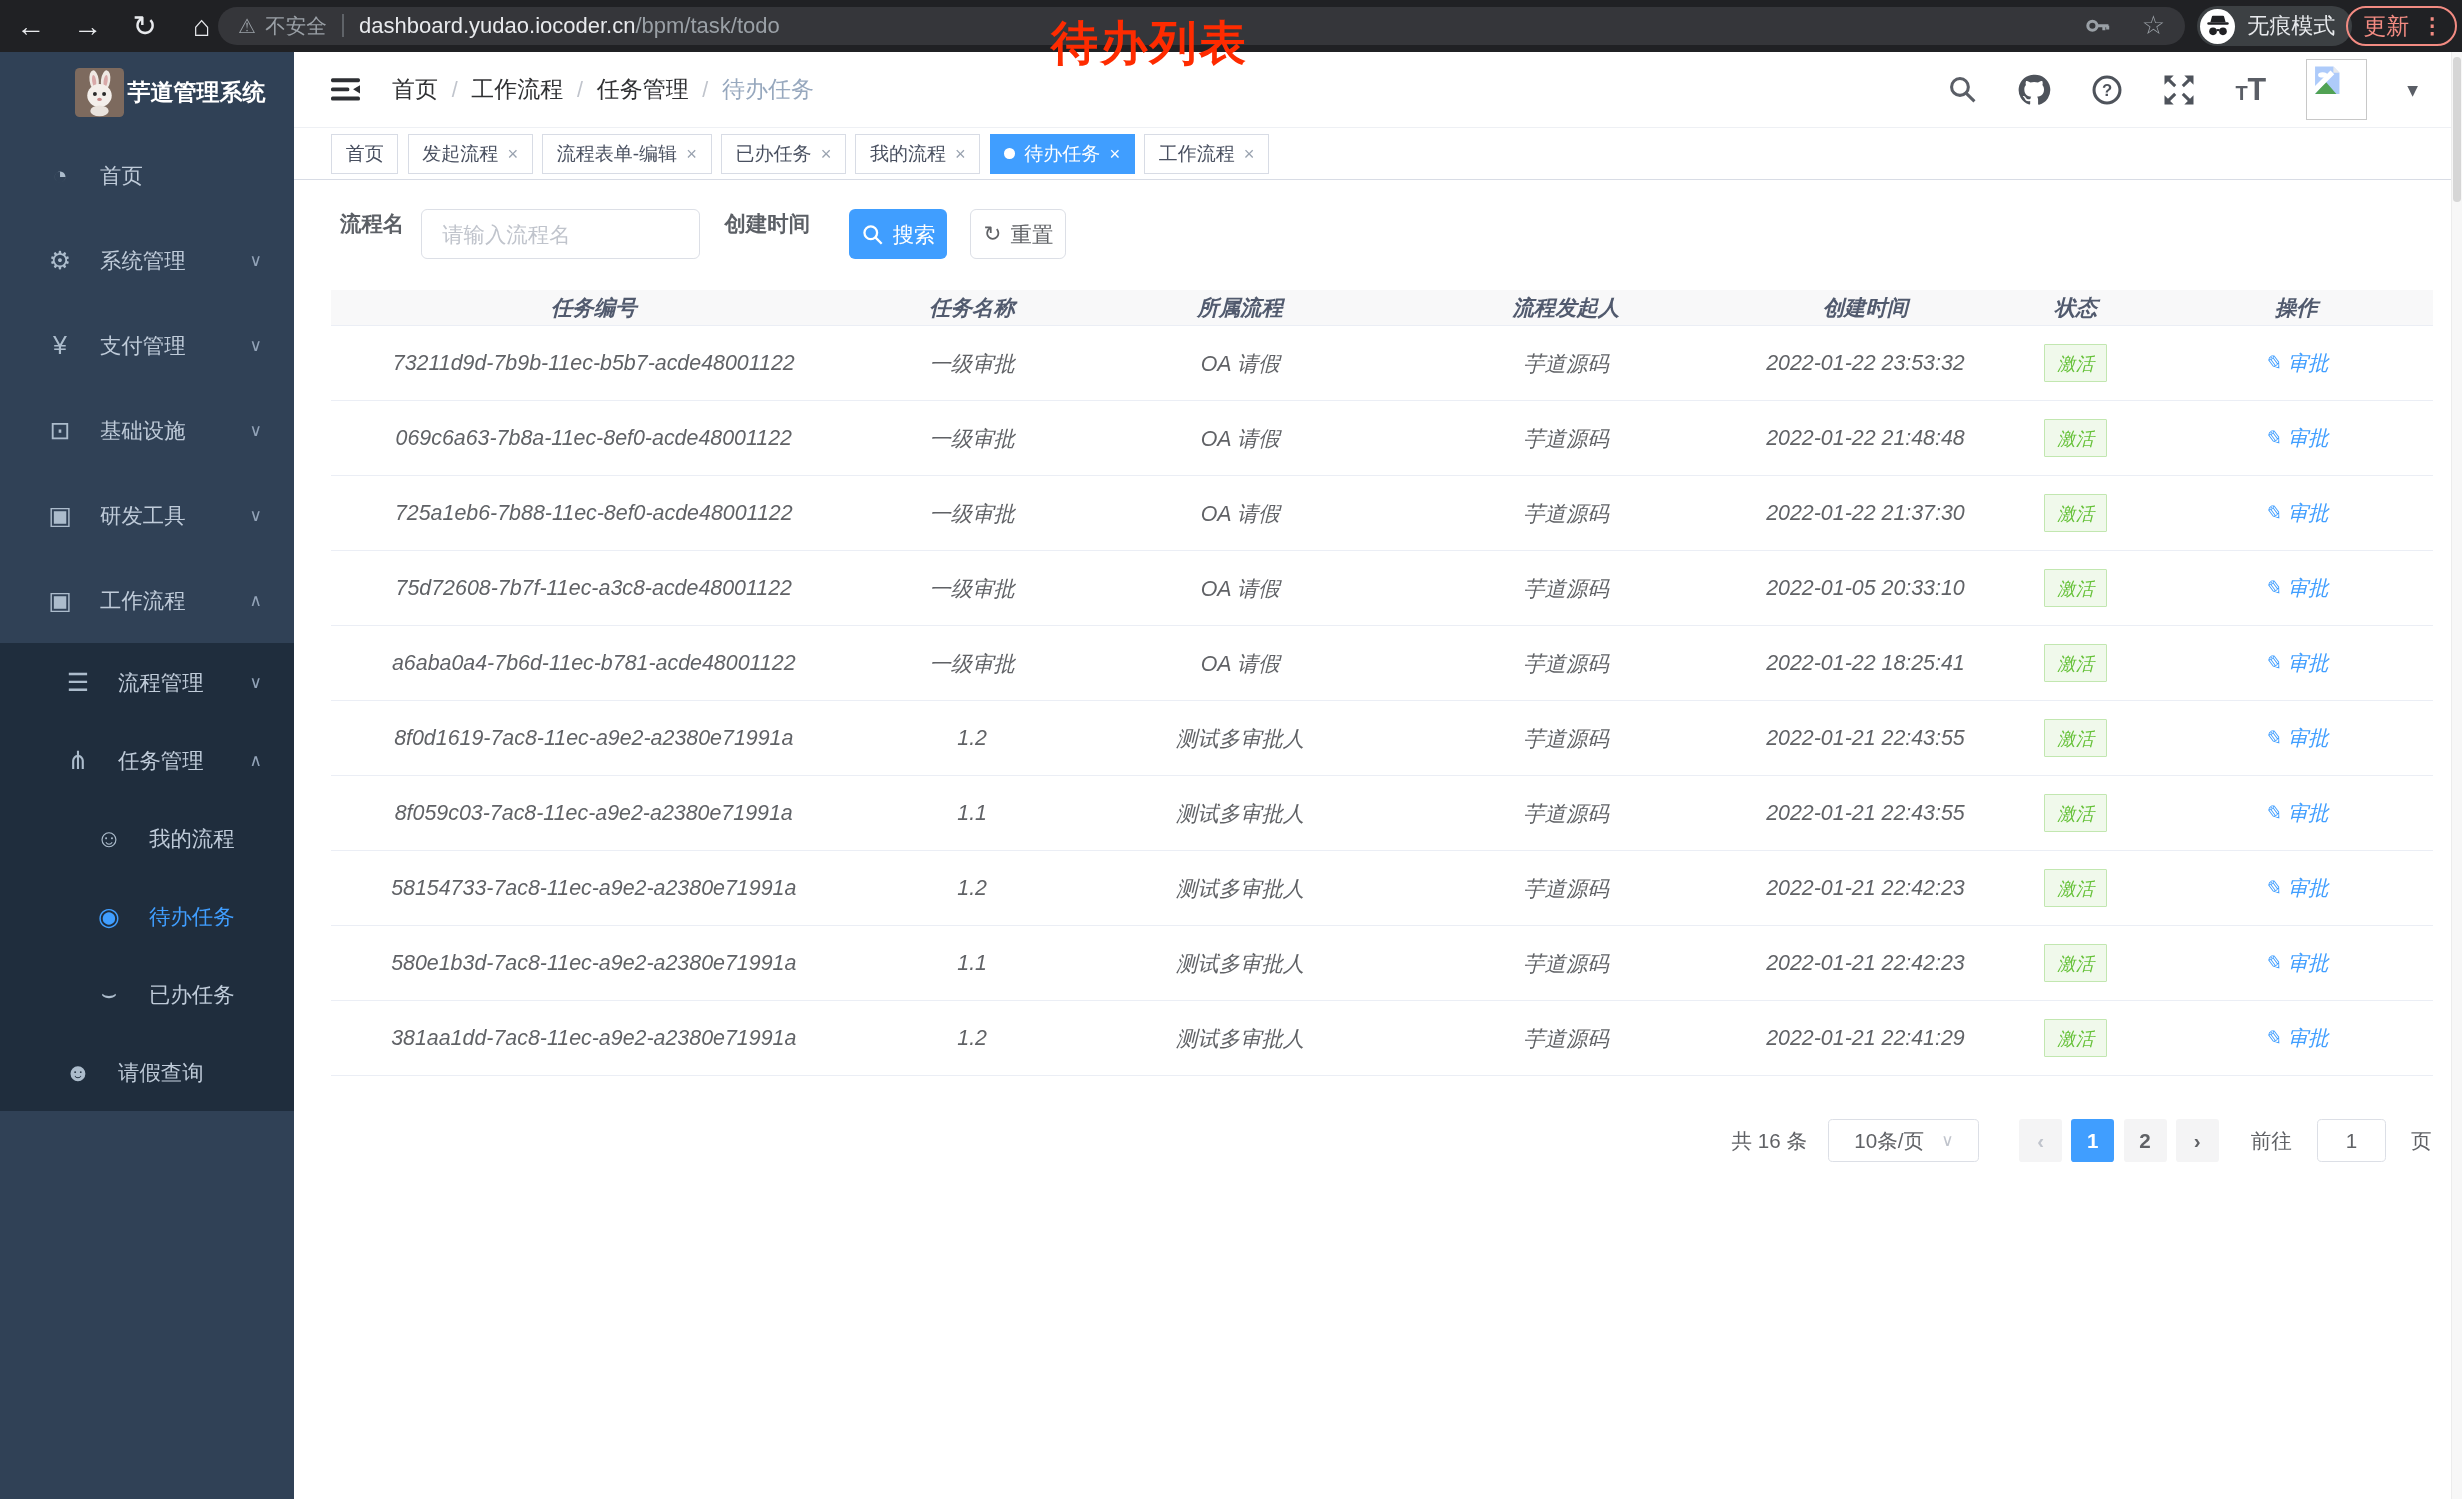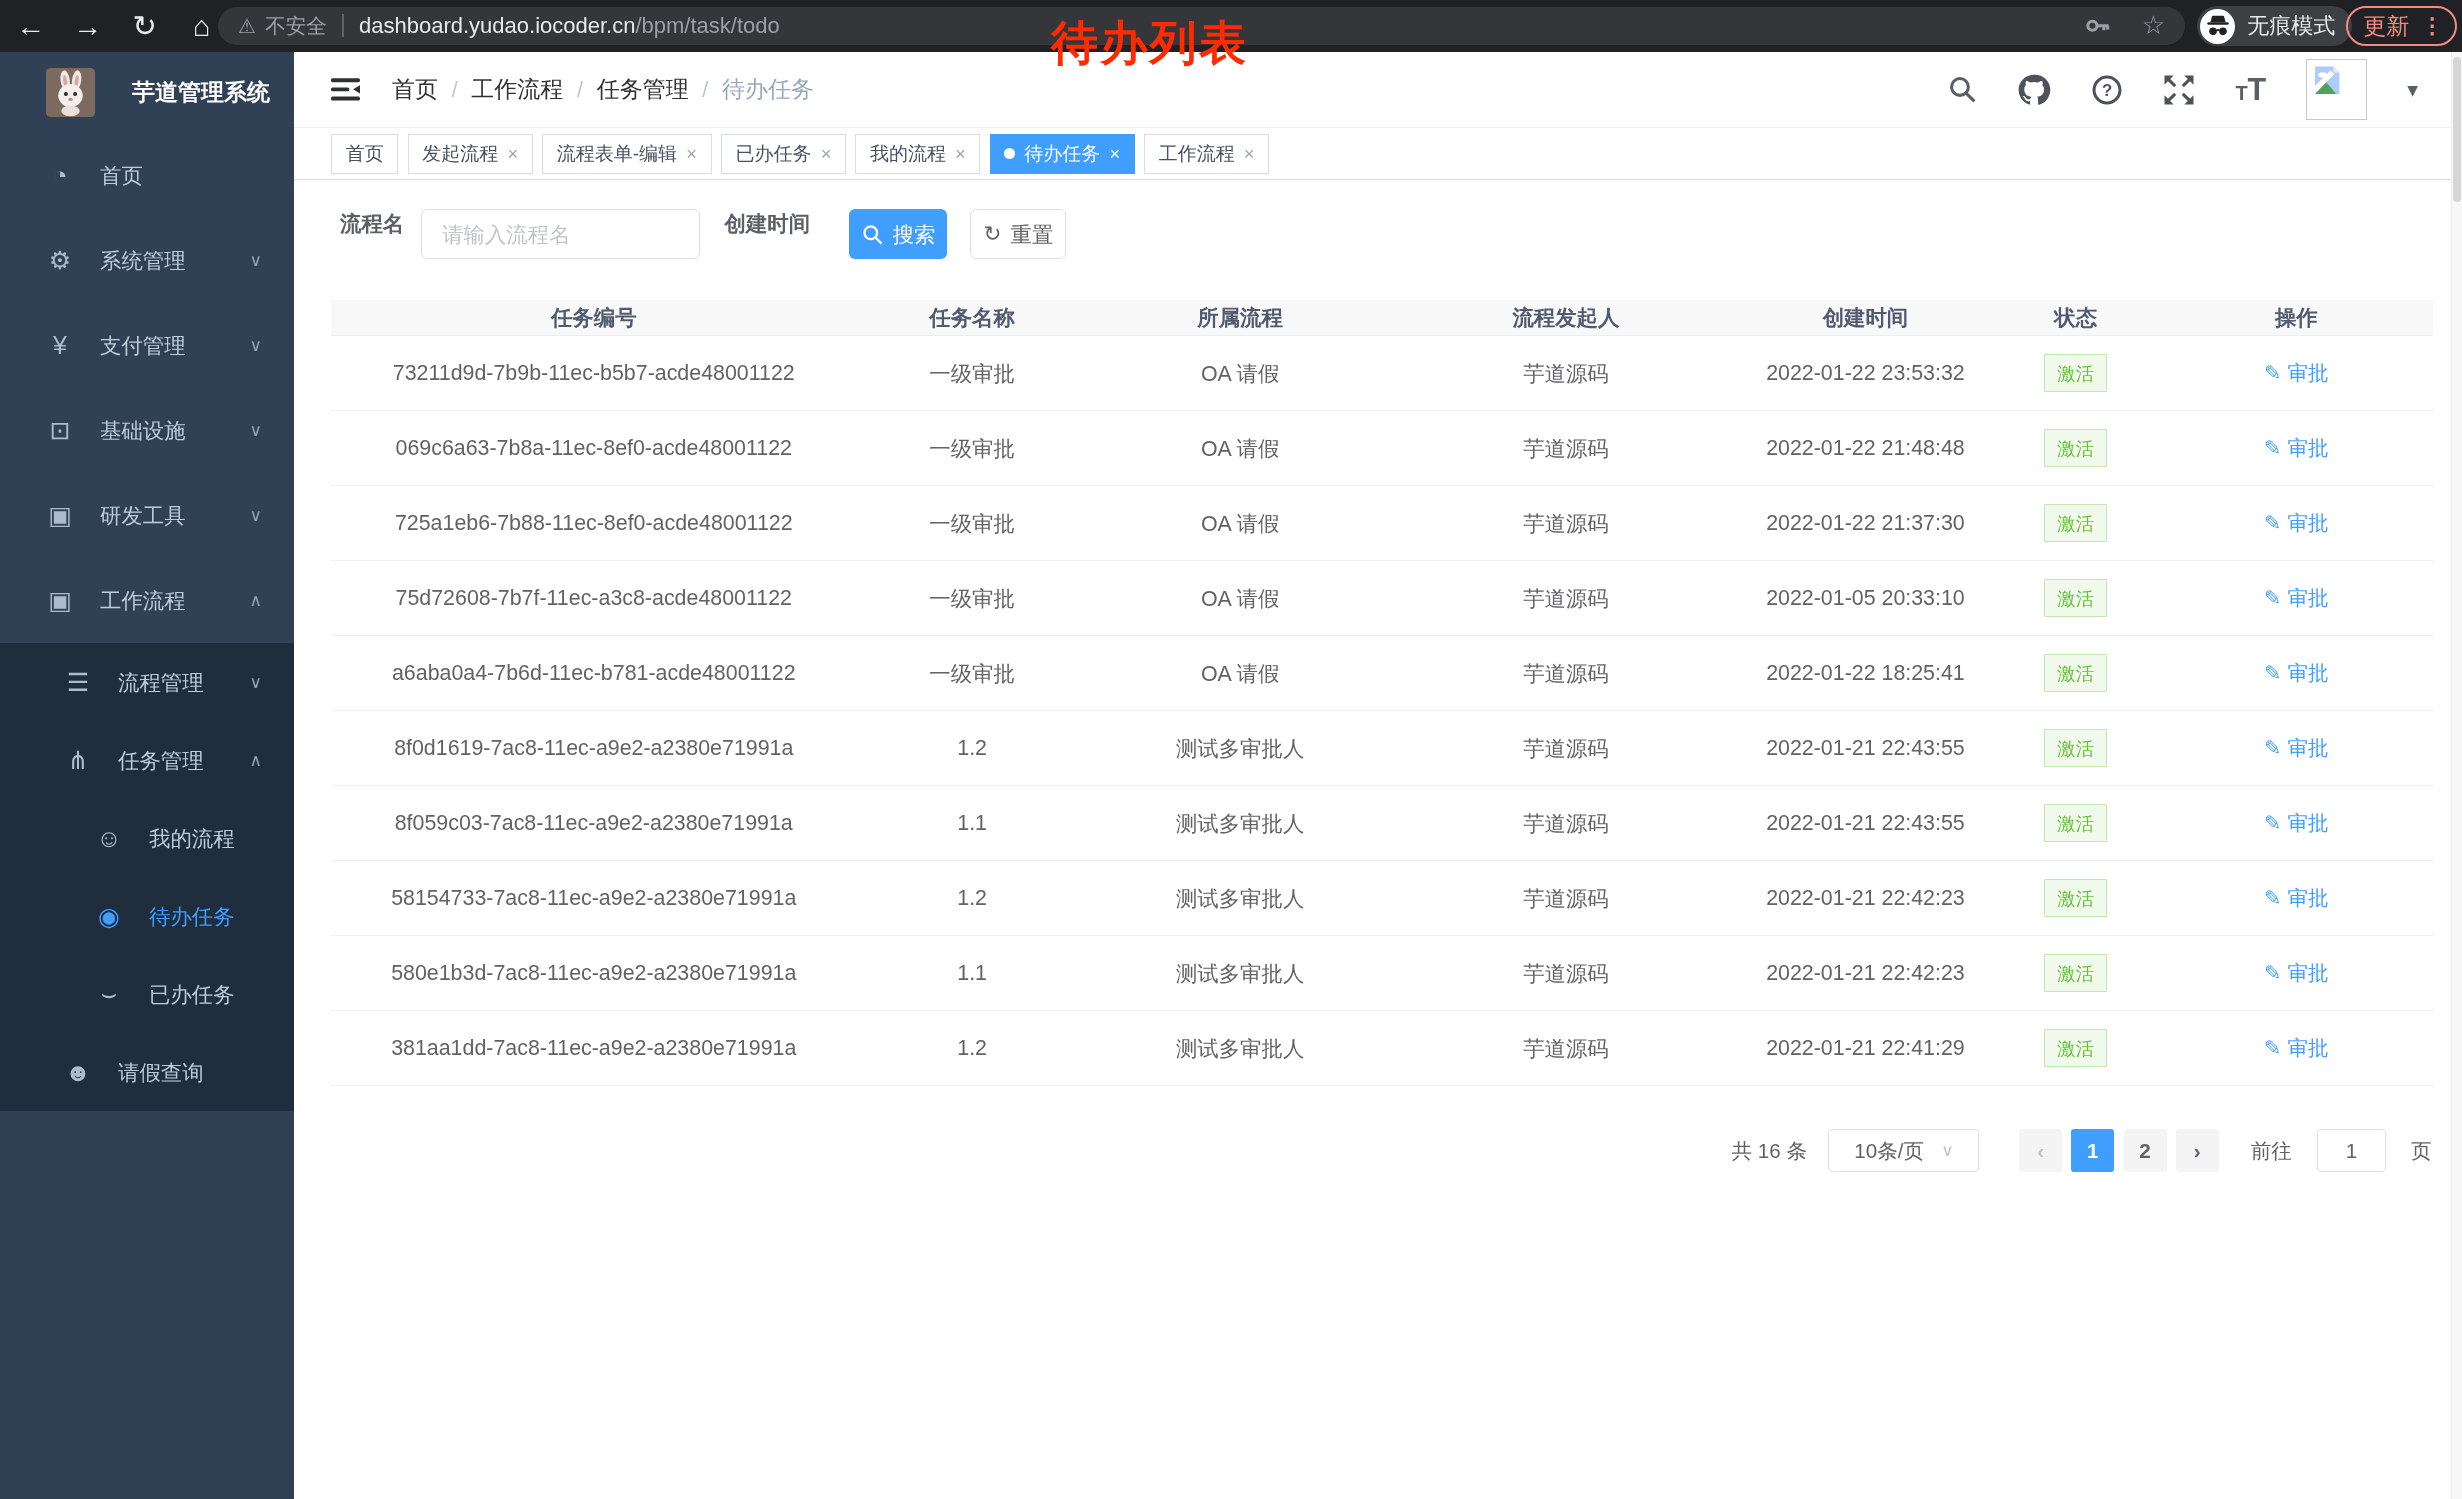--- a/index.html
+++ b/index.html
@@ -27,21 +27,21 @@
     display:flex; align-items:center; gap:12.2px; padding:0 12.2px 0 15.3px; }
   .updatepill .txt { color:#f28b82; font-size:23px; }
   .updatepill .dots { color:#f28b82; font-size:21.4px; font-weight:700; }
 
   
   .annotation { position:absolute; left:1051px; top:12.2px; z-index:50; font-size:47px; font-weight:700;
     color:#fe2b00; letter-spacing:2.3px; }
 
   
   .sidebar { position:absolute; left:0; top:52px; width:294px; bottom:0; background:#304156; z-index:2; }
-  .logo-row { height:81px; display:flex; align-items:center; padding-left:46px; gap:37px; }
+  .logo-row { height:81px; display:flex; align-items:center; padding-left:46px; gap:4px;justify-content:center; }
   .logo-title { color:#fff; font-size:23px; font-weight:700; }
   .menu { }
   .mi { display:flex; align-items:center; color:#bfcbd9; font-size:21.4px; cursor:pointer; }
   .mi .ic { width:34px; text-align:center; margin-right:23px; font-size:25px; color:#acbccc; }
   .mi .lbl { }
   .mi .arrow { margin-left:auto; margin-right:32px; font-size:17px; color:#92a3b8; }
   .mi.lvl1 { height:85px; padding-left:43px; }
   .mi.lvl2 { height:78px; padding-left:61px; }
   .mi.lvl3 { height:78px; padding-left:92px; }
   .mi.insub { background:#1f2d3d; }
@@ -75,21 +75,21 @@
   .f-date { width:359px; height:50px; border:1.5px solid #dcdfe6; border-radius:6.1px; display:flex; align-items:center;
     padding:0 15.3px; color:#c0c4cc; gap:20px; }
   .f-date .ph { flex:1; text-align:center; }
   .f-date .sep { color:#606266; }
   .btn { height:50px; border-radius:6.1px; display:inline-flex; align-items:center; gap:9.2px; font-size:21.4px;
     padding:0 12px; cursor:pointer; border:none; }
   .btn.primary { background:#409eff; color:#fff; margin-left:21.4px; }
   .btn.plain { background:#fff; border:1.5px solid #dcdfe6; color:#606266; margin-left:23px; }
   .btn .bic { font-size:21.4px; }
 
-  .table { margin:41px 29px 0 37px; }
+  .table { margin:31px 29px 0 37px;font-style:italic; }
   .thead { display:flex; align-items:center; height:36px; background:#f8f8f9; border-bottom:1.5px solid #ebeef5;
     font-size:21.4px; font-weight:700; color:#515a6e; }
   .trow { display:flex; align-items:center; height:75px; border-bottom:1.5px solid #ebeef5; font-size:21.4px; color:#606266; }
   .cell { text-align:center; }
   .c1{width:25%;} .c2{width:11%;} .c3{width:14.5%;} .c4{width:16.5%;} .c5{width:12%;} .c6{width:8%;} .c7{width:13%;}
   .badge { display:inline-block; padding:5.3px 12.2px; font-size:18.3px; color:#67c23a; background:#f0f9eb;
     border:1.5px solid #c2e7b0; border-radius:1px; }
   .oplink { color:#409eff; font-size:20.6px; cursor:pointer; display:inline-flex; gap:6.1px; align-items:center; }
 
   .pagination { display:flex; align-items:center; justify-content:flex-end; margin:43px 30.5px 0 0;

